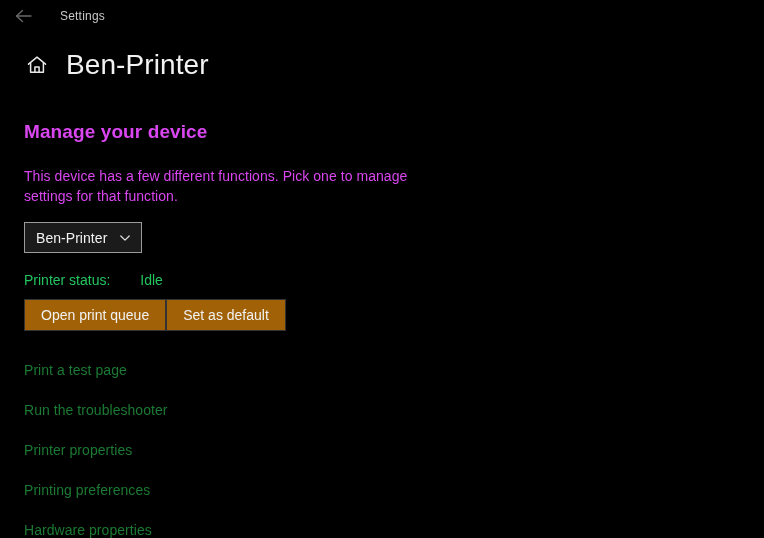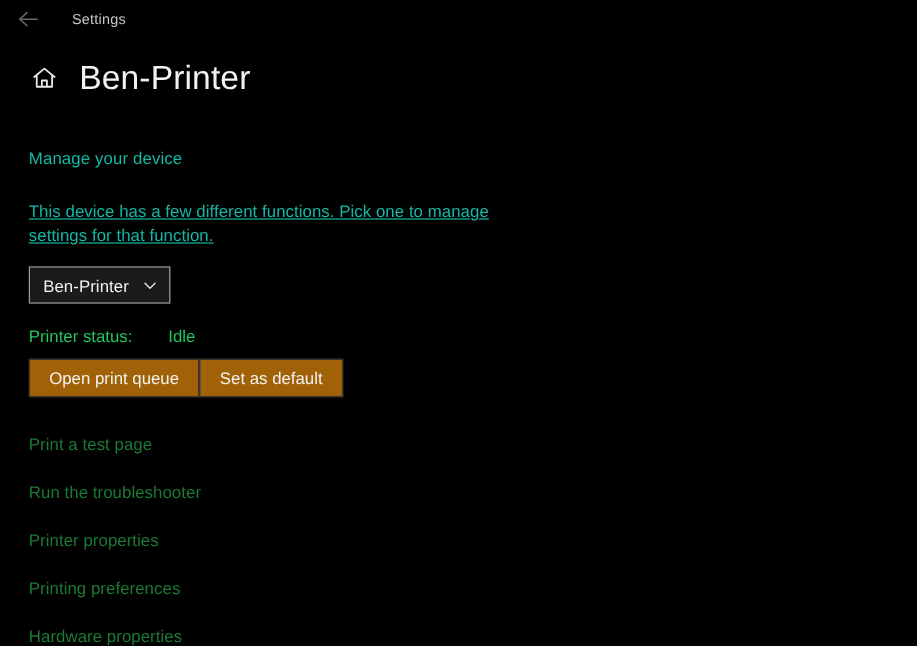--- a/index.html
+++ b/index.html
@@ -79,35 +79,34 @@
   }
 
   
   .content {
     position: absolute;
     top: 120px;
     left: 24px;
     width: 470px;
   }
   .section-heading {
-    font-size: 14px;
-    font-weight: 400;
-    color: #14b8a6;
+    font-size: 19px;
+    font-weight: 700;
+    color: #d946ef;
     margin: 0 0 22px 0;
     line-height: 24px;
     letter-spacing: .1px;
   }
   .section-desc {
     font-size: 14px;
-    color: #14b8a6;
+    color: #d946ef;
     line-height: 20px;
     margin: 0 0 16px 0;
     width: 412px;
     letter-spacing: .05px;
-    text-decoration: underline;
   }
 
   
   .dropdown {
     display: inline-flex;
     align-items: center;
     justify-content: space-between;
     box-sizing: border-box;
     width: 118px;
     height: 31px;

